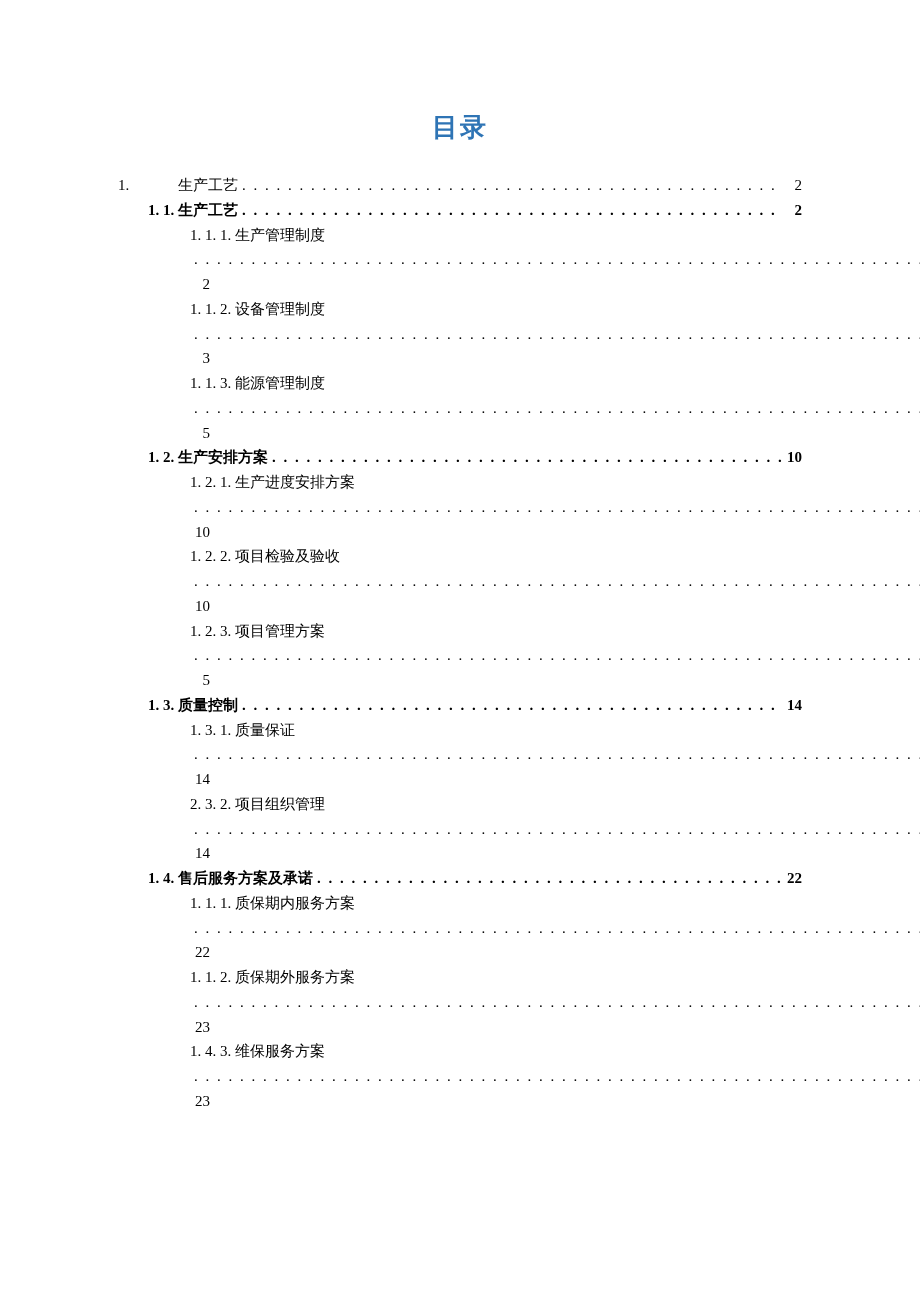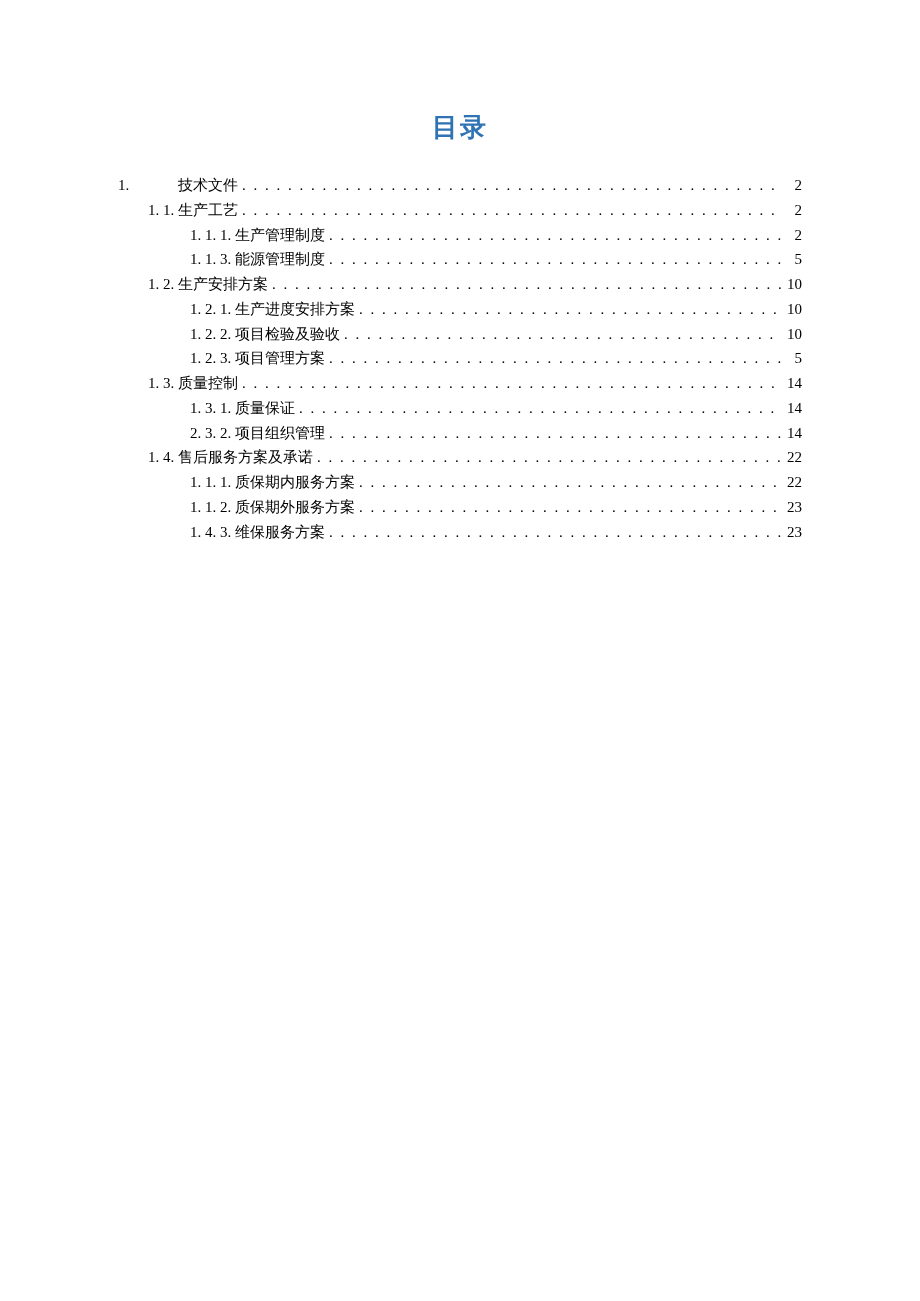--- a/index.html
+++ b/index.html
@@ -35,23 +35,25 @@
     }
     .toc-entry.level-1 {
       padding-left: 0;
     }
     .toc-entry.level-1 .toc-num {
       min-width: 60px;
       display: inline-block;
     }
     .toc-entry.level-2 {
       padding-left: 30px;
+      font-weight: bold;
     }
     .toc-entry.level-3 {
       padding-left: 72px;
+      flex-direction: column;
     }
     .toc-text {
       flex: 0 0 auto;
     }
     .toc-dots {
       flex: 1 1 auto;
       overflow: hidden;
       letter-spacing: 2px;
       padding: 0 4px;
     }
@@ -65,33 +67,38 @@
     }
   </style>
 </head>
 <body>
 
 <h1 class="toc-title">目录</h1>
 
 <div class="toc-list" id="toc-container">
     <div class="toc-entry level-1">
       <span class="toc-num">1.</span>
-      <span class="toc-text">技术文件</span>
+      <span class="toc-text">生产工艺</span>
       <span class="toc-dots"></span>
       <span class="toc-page">2</span>
     </div>
     <div class="toc-entry level-2">
       <span class="toc-text">1. 1. 生产工艺</span>
       <span class="toc-dots"></span>
       <span class="toc-page">2</span>
     </div>
     <div class="toc-entry level-3">
       <span class="toc-text">1. 1. 1. 生产管理制度</span>
       <span class="toc-dots"></span>
       <span class="toc-page">2</span>
+    </div>
+    <div class="toc-entry level-3">
+      <span class="toc-text">1. 1. 2.  设备管理制度</span>
+      <span class="toc-dots"></span>
+      <span class="toc-page">3</span>
     </div>
     <div class="toc-entry level-3">
       <span class="toc-text">1. 1. 3.  能源管理制度</span>
       <span class="toc-dots"></span>
       <span class="toc-page">5</span>
     </div>
     <div class="toc-entry level-2">
       <span class="toc-text">1. 2.   生产安排方案</span>
       <span class="toc-dots"></span>
       <span class="toc-page">10</span>

